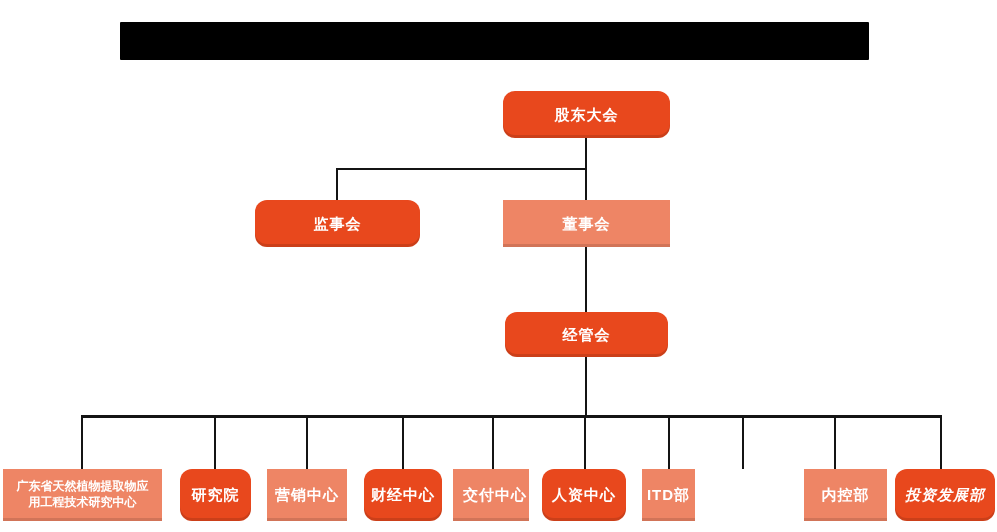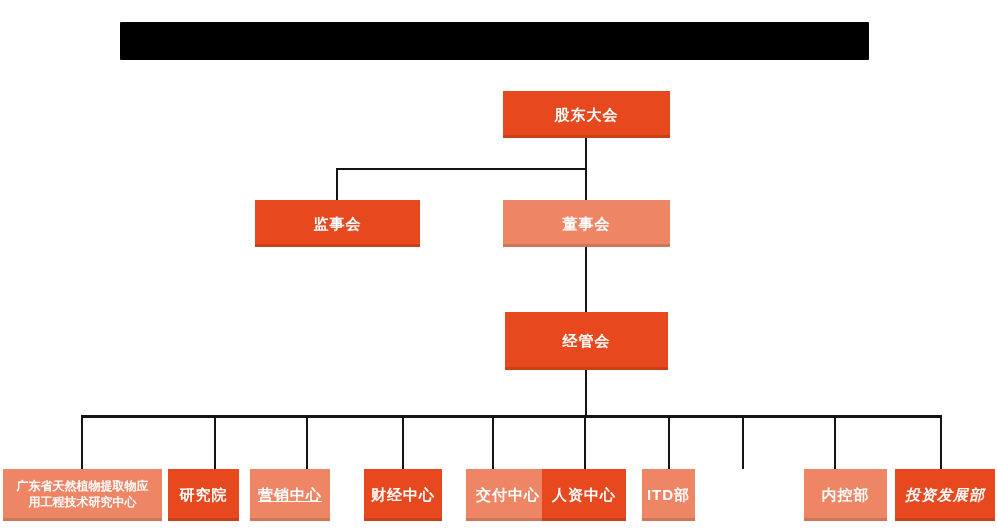--- a/index.html
+++ b/index.html
@@ -18,27 +18,27 @@
   .node {
     position: absolute;
     display: flex; align-items: center; justify-content: center;
     text-align: center;
     color: #ffffff; font-weight: bold; font-size: 15px;
     letter-spacing: 1px;
     box-shadow: inset 0 -3px 0 rgba(0,0,0,0.12);
     white-space: pre-line;
     line-height: 1.3;
   }
-  .dark  { background: #E8481D; }
+  .dark  { background: #E8481D; border-radius: 12px; }
   .light { background: #EE8565; }
 
   .node.lvl1 { left: 503px; top: 91px;  width: 167px; height: 47px; }
   .node.sup  { left: 255px; top: 200px; width: 165px; height: 47px; }
   .node.dir  { left: 503px; top: 200px; width: 167px; height: 47px; }
-  .node.mgmt { left: 505px; top: 312px; width: 163px; height: 58px; }
+  .node.mgmt { left: 505px; top: 312px; width: 163px; height: 45px; }
 
   .node.dept { top: 469px; height: 52px; }
   .node.dept.small { font-size: 12px; letter-spacing: 0; padding: 0 3px; }
 
   .line { position: absolute; background: #141414; }
   .v { width: 2px; }
   .h { height: 2px; }
   .h.thick { height: 3px; }
 </style>
 </head>
@@ -69,22 +69,22 @@
 
   <div class="node lvl1 dark">股东大会</div>
 
   <div class="node dir light">董事会</div>
   <div class="node sup dark">监事会</div>
 
   <div class="node mgmt dark">经管会</div>
 
   <div class="node dept light small" style="left:3px;   width:159px;">广东省天然植物提取物应
 用工程技术研究中心</div>
-  <div class="node dept dark" style="left:168px; width:71px;">研究院</div>
-  <div class="node dept light" style="left:250px; width:80px;text-decoration:underline;">营销中心</div>
+  <div class="node dept dark" style="left:180px; width:71px;">研究院</div>
+  <div class="node dept light" style="left:267px; width:80px;">营销中心</div>
   <div class="node dept dark" style="left:364px; width:78px;text-align:right;">财经中心</div>
-  <div class="node dept light" style="left:466px; width:76px;padding-left:8px;">交付中心</div>
+  <div class="node dept light" style="left:453px; width:76px;padding-left:8px;">交付中心</div>
   <div class="node dept light" style="left:642px; width:53px;">ITD部</div>
   <div class="node dept dark" style="left:542px; width:84px;">人资中心</div>
   <div class="node dept light" style="left:804px; width:83px;">内控部</div>
   <div class="node dept dark" style="left:895px; width:100px;font-style:italic;">投资发展部</div>
 
 </div>
 
 </body></html>

